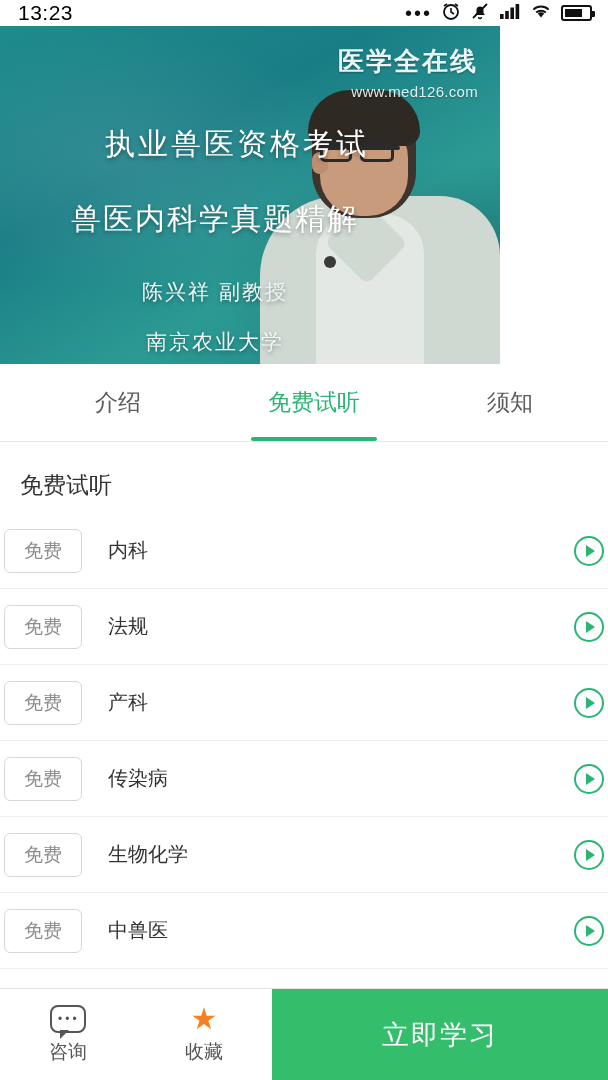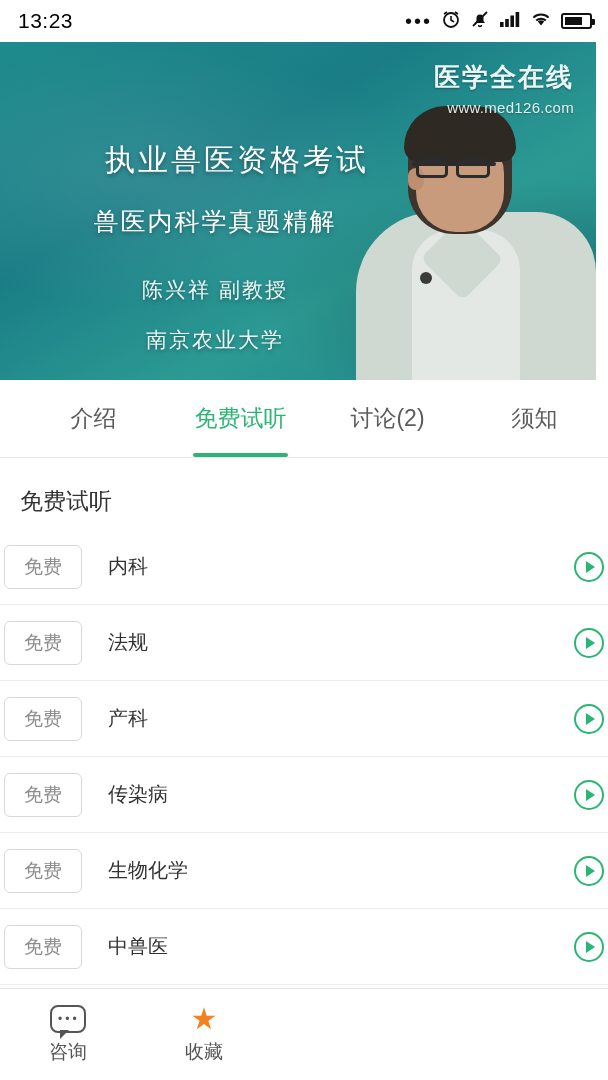--- a/index.html
+++ b/index.html
@@ -6,58 +6,58 @@
   html, body {
     width: 608px; height: 1080px;
     font-family: "Liberation Sans", sans-serif;
     background: #ffffff;
     overflow: hidden;
   }
   .phone { position: relative; width: 608px; height: 1080px; background:#fff; }
 
   
   .statusbar {
-    height: 42px; background:#ffffff; display:flex; align-items:center;
+    height: 26px; background:#ffffff; display:flex; align-items:center;
     justify-content:space-between; padding: 0 16px 0 18px;
   }
   .sb-time { font-size: 21px; color:#000; letter-spacing:0.5px; }
   .sb-right { display:flex; align-items:center; gap:9px; }
   .sb-dots { letter-spacing:2px; font-size: 20px; color:#111; line-height:1; }
   .sb-ico { display:inline-block; }
   .batt {
     width: 31px; height: 16px; border: 2px solid #111; border-radius: 3px;
     position: relative;
   }
   .batt::after{
     content:""; position:absolute; right:-5px; top:4px; width:3px; height:6px;
     background:#111; border-radius:0 1px 1px 0;
   }
   .batt i { position:absolute; left:2px; top:2px; bottom:2px; width:62%; background:#111; display:block;}
 
   
   .hero {
-    position: relative; height: 338px; width: 596px;
+    position: relative; height: 338px; width: 500px;
     background: linear-gradient(150deg,#1f8b8c 0%, #1a7d86 35%, #2c9a93 65%, #1d7f85 100%);
     overflow: hidden;
   }
   .hero::before{
     content:""; position:absolute; inset:0;
     background:
       radial-gradient(ellipse 70% 60% at 25% 40%, rgba(255,255,255,0.10), rgba(255,255,255,0) 65%),
       radial-gradient(ellipse 60% 50% at 85% 75%, rgba(0,0,0,0.20), rgba(0,0,0,0) 70%);
   }
   .watermark{
     position:absolute; right:22px; top:18px; text-align:right; z-index:6;
     color:#eaf6f5; text-shadow: 0 1px 2px rgba(0,0,0,.35);
   }
   .wm-main{ font-size:26px; letter-spacing:2px; font-weight:700;}
   .wm-sub{ font-size:15px; letter-spacing:.3px; margin-top:4px; opacity:.95;}
   .hero-text{ position:absolute; left:0; top:0; width:430px; z-index:5; text-align:center; padding-top:26px;}
   .h-line1{ color:#ffffff; font-size:30px; letter-spacing:3px; margin-top:72px; text-shadow:0 2px 4px rgba(0,0,0,.35);padding-left:44px;}
-  .h-line2{ color:#ffffff; font-size:25px; letter-spacing:2px; margin-top:24px; font-weight:500; text-shadow:0 2px 4px rgba(0,0,0,.35);}
+  .h-line2{ color:#ffffff; font-size:30px; letter-spacing:2px; margin-top:34px; font-weight:500; text-shadow:0 2px 4px rgba(0,0,0,.35);}
   .h-line3{ color:#eef8f7; font-size:21px; letter-spacing:2px; margin-top:38px; text-shadow:0 2px 4px rgba(0,0,0,.35);}
   .h-line4{ color:#eef8f7; font-size:21px; letter-spacing:2px; margin-top:22px; text-shadow:0 2px 4px rgba(0,0,0,.35);}
 
   
   .person{ position:absolute; right:0px; bottom:0; width:250px; height:280px; z-index:4;}
   .p-head{ position:absolute; left:62px; top:10px; width:104px; height:124px; background:#3d342e; border-radius:52px 52px 46px 46px;}
   .p-face{ position:absolute; left:70px; top:30px; width:88px; height:102px; background:#c89b7c; border-radius:44px 44px 40px 40px;}
   .p-hair{ position:absolute; left:58px; top:6px; width:112px; height:56px; background:#2f2923; border-radius:56px 56px 20px 20px;}
   .p-ear{ position:absolute; left:62px; top:68px; width:16px; height:22px; background:#bd8e70; border-radius:8px;}
   .p-glass{ position:absolute; left:66px; top:62px; width:84px; height:4px; background:#2b2b2b; border-radius:2px;}
@@ -188,23 +188,20 @@
   </div>
 
   <div class="tabs">
     <div class="tab">
         <span>介绍</span>
       </div>
     <div class="tab active">
         <span>免费试听</span>
       </div>
     <div class="tab">
-        <span>讨论(2)</span>
-      </div>
-    <div class="tab">
         <span>须知</span>
       </div>
   </div>
 
   <div class="sec-title">免费试听</div>
 
   <div>
     <div class="lesson">
       <div class="tag-free">免费</div>
       <div class="lesson-name">内科</div>
@@ -253,15 +250,18 @@
     <div class="bb-item">
       <div class="chat-ico">
           <span class="chat-dots">•••</span>
         </div>
       <div class="bb-label">咨询</div>
     </div>
     <div class="bb-item">
       <div class="star">★</div>
       <div class="bb-label">收藏</div>
     </div>
+    <div class="bb-cta">
+      <span>立即学习</span>
+    </div>
   </div>
 
 </div>
 
 </body></html>

